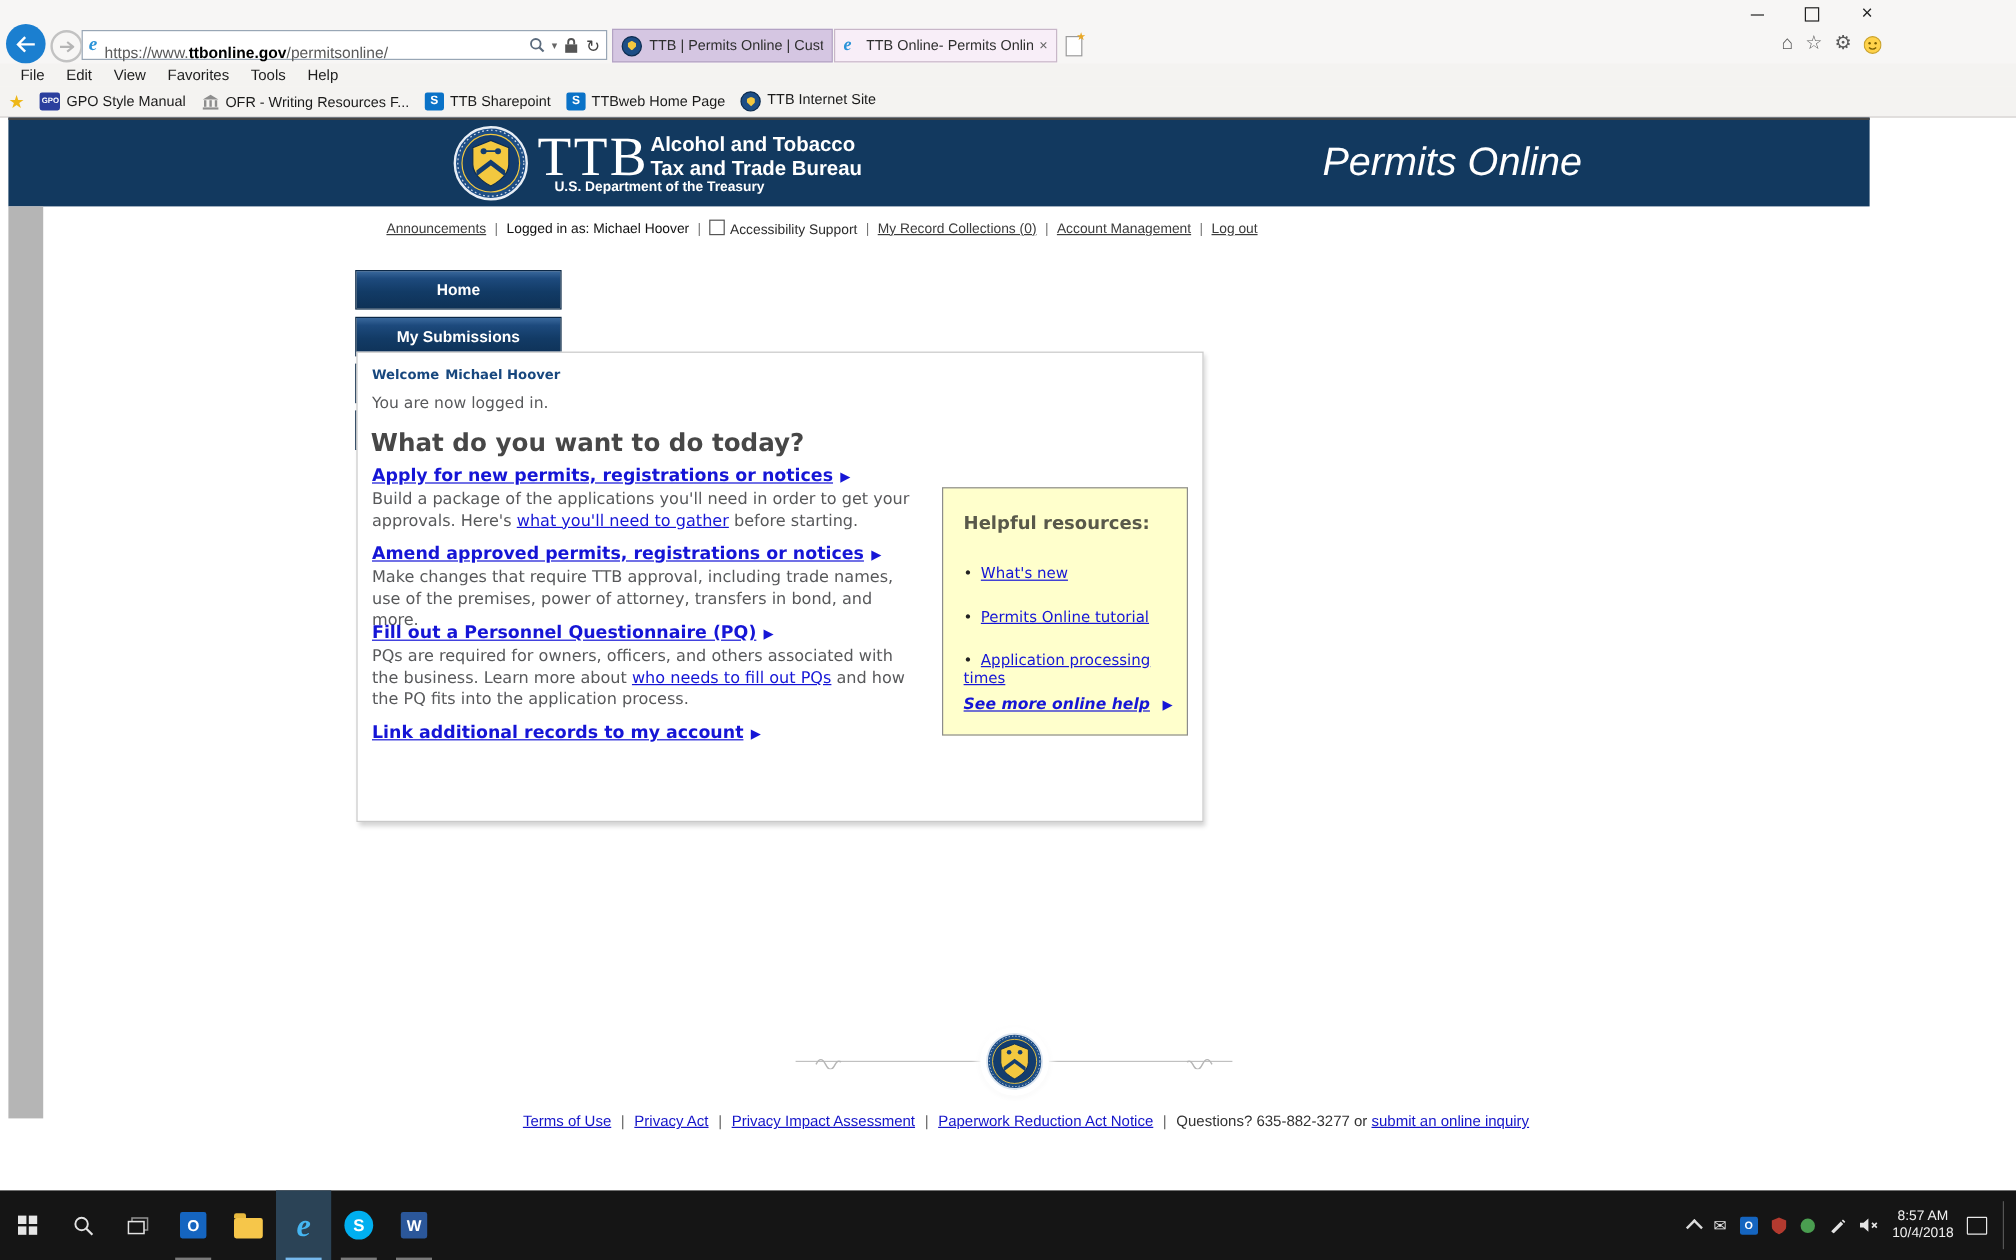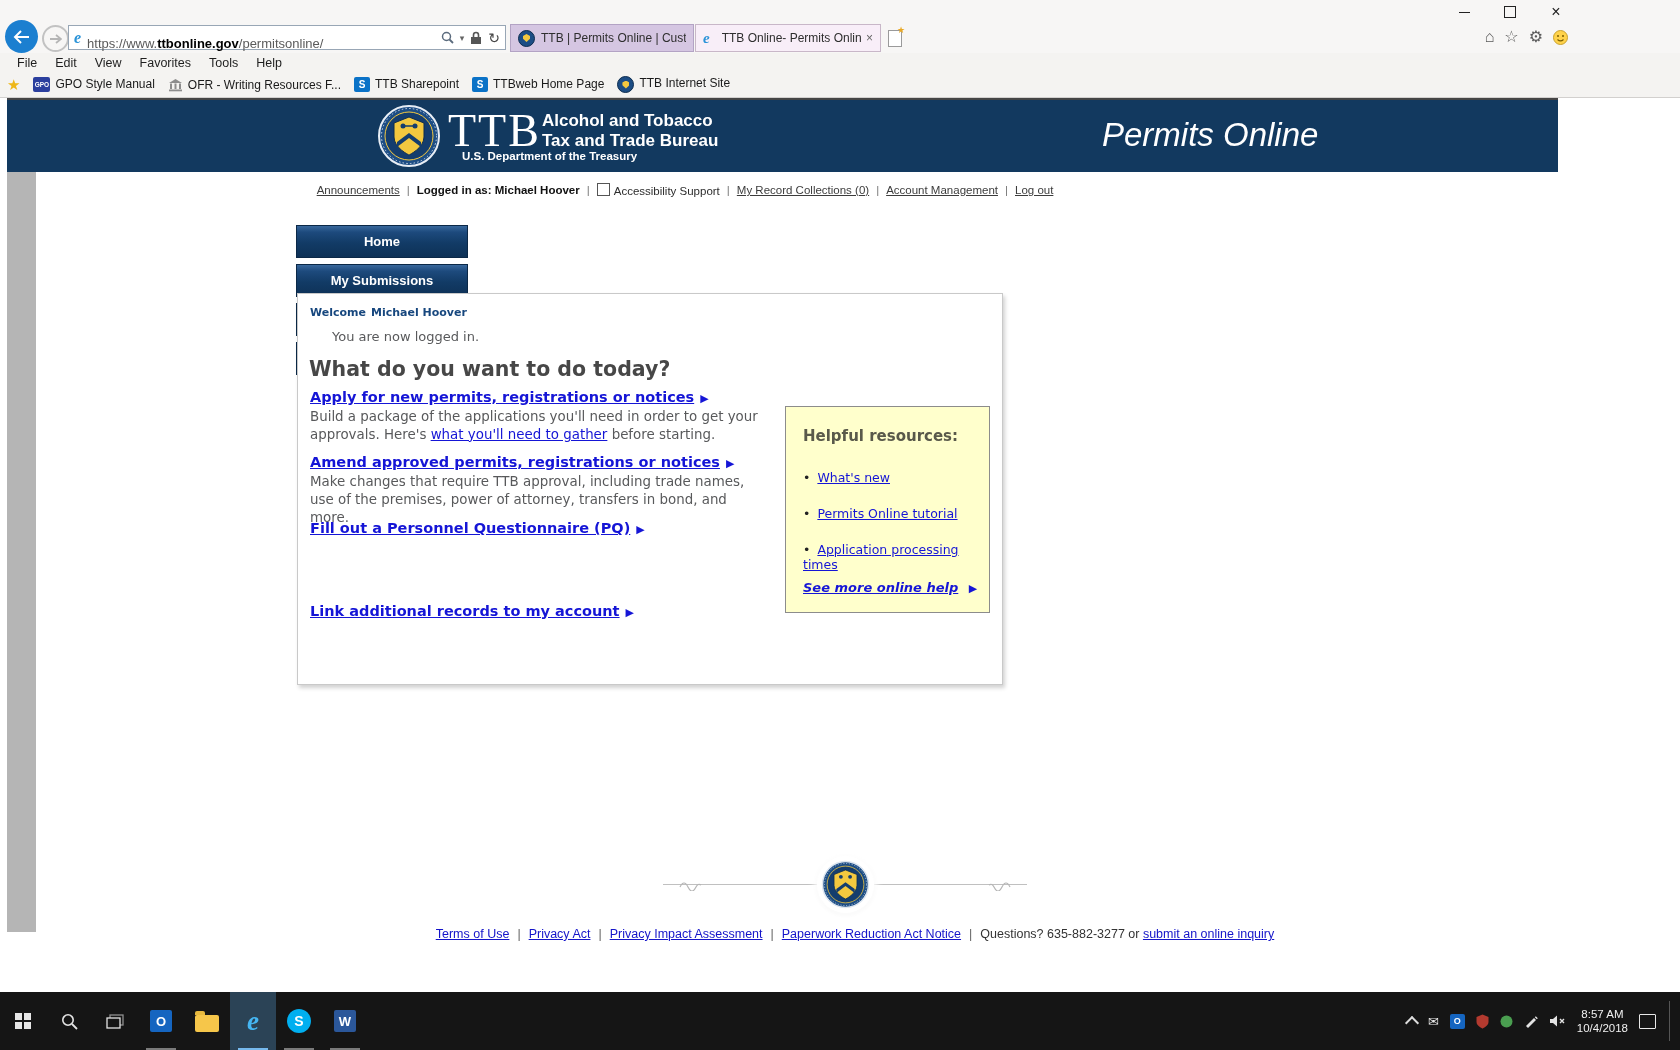--- a/index.html
+++ b/index.html
@@ -58,32 +58,32 @@
   .hagency{position:absolute;left:535px;top:11px;color:#fff;font-weight:bold;font-size:17px;line-height:19.5px;}
   .hdept{position:absolute;left:455px;top:50px;color:#fff;font-weight:bold;font-size:11.5px;}
   .happ{position:absolute;left:1095px;top:16px;color:#fff;font-style:italic;font-size:33px;font-weight:500;}
 
   .graystrip{position:absolute;left:7px;top:172px;width:29px;height:760px;background:#b5b5b5;}
 
   .userbar{position:absolute;left:330px;top:183px;width:710px;display:flex;justify-content:center;align-items:center;
            gap:7px;font-size:11.5px;color:#2c2c2c;font-family:"Liberation Sans",sans-serif;white-space:nowrap;}
   .userbar .lnk{text-decoration:underline;color:#3c3c3c;}
   .userbar .sep{color:#777;}
-  .userbar b{font-weight:bold;color:#111;}
+  .userbar b{font-weight:normal;color:#111;}
   .chk{width:11px;height:11px;border:1px solid #555;background:#fff;display:inline-block;margin-right:4px;vertical-align:-1px;}
 
   .nav{position:absolute;left:296px;top:225px;display:flex;gap:6px;flex-direction:column;}
   .navbtn{width:172px;height:33px;display:flex;align-items:center;justify-content:center;color:#fff;font-weight:bold;font-size:13px;
           background:linear-gradient(180deg,#39689c 0%,#1d4a7d 20%,#123b66 55%,#0e3156 100%);border:1px solid #0b2847;box-sizing:border-box;}
 
   .card{position:absolute;left:297px;top:293px;width:706px;height:392px;background:#fff;border:1px solid #c9c9c9;
         box-shadow:2px 3px 4px rgba(0,0,0,0.18);box-sizing:border-box;font-family:"DejaVu Sans",sans-serif;}
   .welcome{position:absolute;left:12px;top:12px;font-weight:bold;font-size:11px;color:#17477e;}
   .welcome span{margin-right:5px;}
-  .status{position:absolute;left:12px;top:35px;font-size:13px;color:#58595b;margin-left:22px;}
+  .status{position:absolute;left:12px;top:35px;font-size:13px;color:#58595b;}
   .bigq{position:absolute;left:11px;top:63px;font-size:20.5px;font-weight:bold;color:#474747;}
   .atitle{position:absolute;left:12px;font-size:14.5px;font-weight:bold;}
   .atitle a{color:#1515d6;text-decoration:underline;}
   .tri{color:#1515d6;font-size:11px;margin-left:6px;text-decoration:none;}
   .apara{position:absolute;left:12px;width:455px;font-size:13.4px;line-height:17.8px;color:#58595b;}
   .apara a{color:#1515d6;text-decoration:underline;}
   .boldpara{font-weight:bold;color:#4d4d4d;}
 
   .resources{position:absolute;left:487px;top:112px;width:205px;height:207px;background:#ffffcc;border:1px solid #8c8c8c;box-sizing:border-box;}
   .rtitle{position:absolute;left:17px;top:20px;font-size:15px;font-weight:bold;color:#59594a;}
@@ -287,20 +287,21 @@
     <div class="status">You are now logged in.</div>
     <div class="bigq">What do you want to do today?</div>
 
     <div class="atitle" style="top:95px"><a>Apply for new permits, registrations or notices</a><span class="tri">▶</span></div>
     <div class="apara" style="top:114px"><span>Build a package of the applications you'll need in order to get your approvals. Here's </span><a>what you'll need to gather</a><span> before starting.</span></div>
 
     <div class="atitle" style="top:160px"><a>Amend approved permits, registrations or notices</a><span class="tri">▶</span></div>
     <div class="apara" style="top:179px"><span>Make changes that require TTB approval, including trade names, use of the premises, power of attorney, transfers in bond, and more.</span></div>
 
     <div class="atitle" style="top:226px"><a>Fill out a Personnel Questionnaire (PQ)</a><span class="tri">▶</span></div>
+    <div class="apara" style="top:245px"><span>PQs are required for owners, officers, and others associated with the business. Learn more about </span><a>who needs to fill out PQs</a><span> and how the PQ fits into the application process.</span></div>
 
     <div class="atitle" style="top:309px"><a>Link additional records to my account</a><span class="tri">▶</span></div>
 
     <div class="resources">
       <div class="rtitle">Helpful resources:</div>
       <div class="ritem" style="top:63px"><span>•</span><a>What's new</a></div>
       <div class="ritem" style="top:99px"><span>•</span><a>Permits Online tutorial</a></div>
       <div class="ritem" style="top:135px"><span>•</span><a>Application processing times</a></div>
       <div class="rmore"><a>See more online help</a> <span class="tri" style="font-style:normal">▶</span></div>
     </div>

